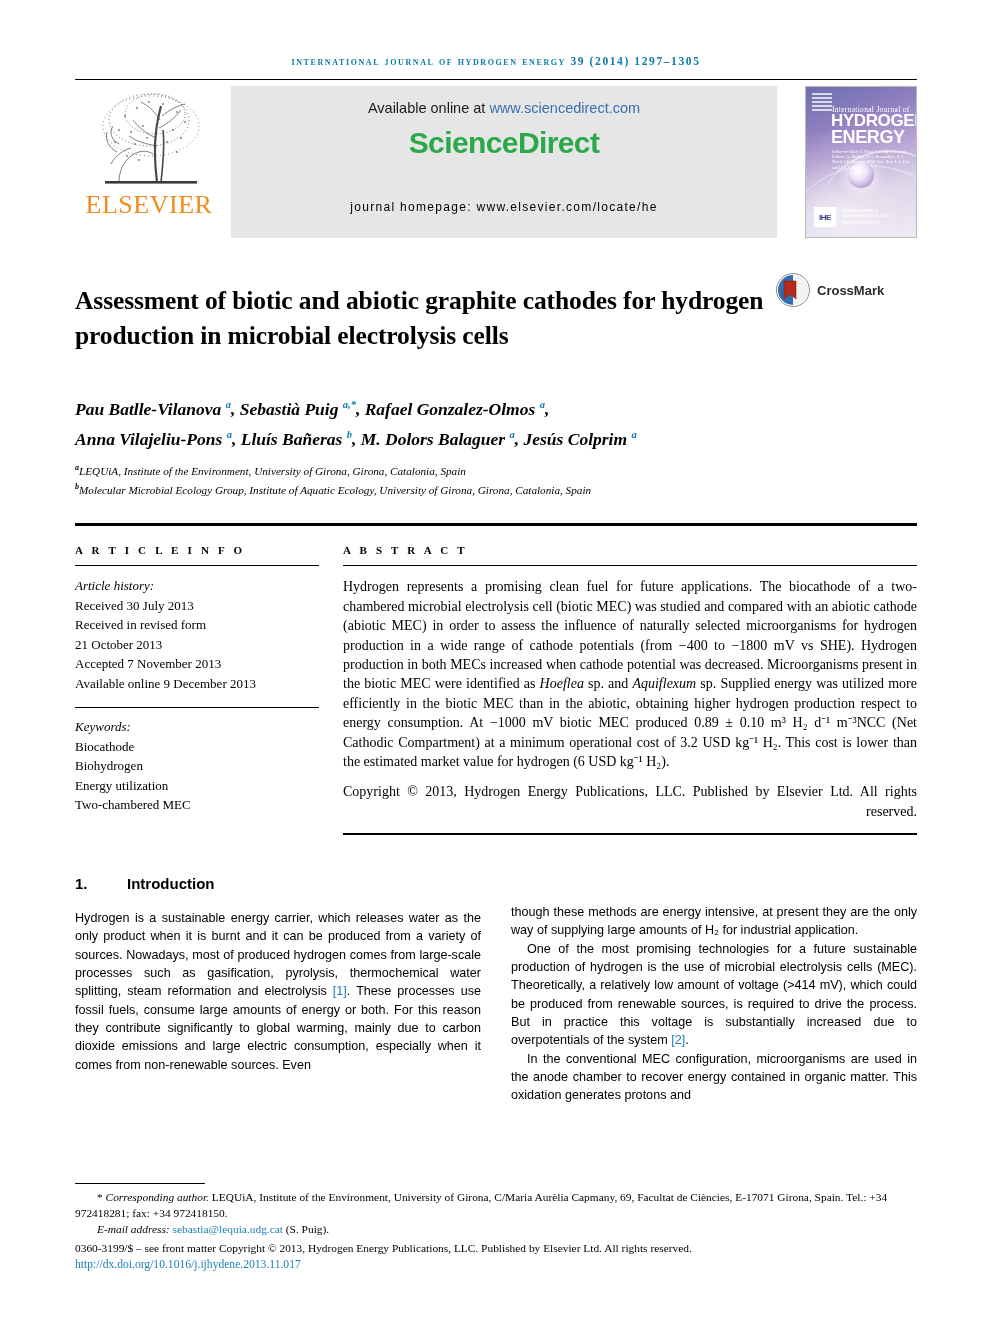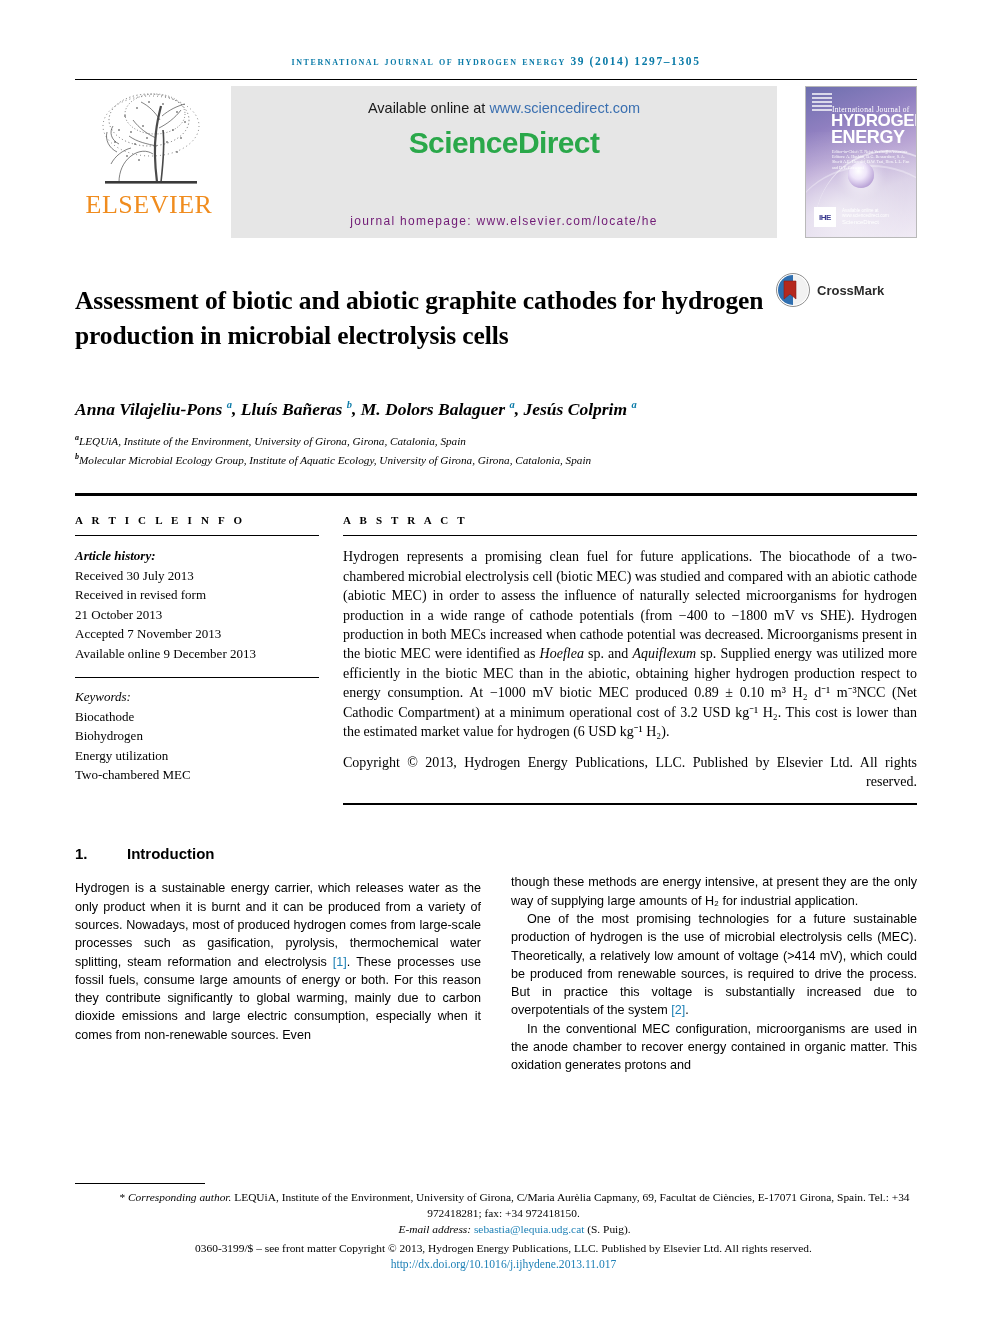--- a/index.html
+++ b/index.html
@@ -77,22 +77,22 @@
     font-size: 30px;
     font-weight: bold;
     color: #2aa84a;
     letter-spacing: -0.6px;
     margin-top: 10px;
   }
   .sd-homepage {
     font-family: "Liberation Sans", sans-serif;
     font-size: 12px;
     letter-spacing: 1.3px;
-    color: #701a75;
-    margin-top: 54px;
+    color: #000000;
+    margin-top: 40px;
   }
 
   .cover {
     width: 112px;
     flex: 0 0 112px;
     border: 1px solid #b9b9b9;
     position: relative;
     overflow: hidden;
     background: linear-gradient(160deg,#6d6fae 0%, #8f7fc0 25%, #b9a5d4 48%, #d9cfe6 68%, #efe9f4 100%);
     margin-left: 16px;
@@ -217,21 +217,21 @@
     text-transform: uppercase;
   }
   .sec-rule { border-top: 1.3px solid #000; margin-top: 9px; }
 
   .hist {
     margin-top: 10px;
     font-family: "Liberation Serif", serif;
     font-size: 13px;
     line-height: 19.5px;
   }
-  .hist .it { font-style: italic; font-weight: bold; }
+  .hist .it { font-style: italic; }
   .kw-rule { border-top: 1.3px solid #000; margin-top: 14px; }
   .kw {
     margin-top: 9px;
     font-family: "Liberation Serif", serif;
     font-size: 13px;
     line-height: 19.5px;
   }
   .kw .it { font-style: italic; }
 
   .abstract-body {
@@ -269,21 +269,20 @@
   .body-text p { margin: 0; }
   .body-text p + p { text-indent: 16px; }
   .cite { color: #1b7fb5; }
   .pad-head { padding-top: 28px; }
 
   
   .footnote {
     position: absolute;
     left: 75px; right: 60px;
     bottom: 50px;
-    text-align: center;
   }
   .fn-rule { border-top: 1px solid #000; width: 130px; margin-bottom: 5px; }
   .fn-text {
     font-family: "Liberation Serif", serif;
     font-size: 11.4px;
     line-height: 16.4px;
   }
   .fn-text .it { font-style: italic; }
   .fn-indent { text-indent: 22px; }
   .link { color: #1b7fb5; }
@@ -385,20 +384,23 @@
         <path d="M18 3 A15 15 0 0 1 18 33 Z" fill="#f2f2f2"></path>
         <path d="M9 9 h12 v18 l-6 -5 l-6 5 Z" fill="#b5281e"></path>
         <path d="M9 9 h12 v18 l-6 -5 l-6 5 Z" fill="none" stroke="#8a1c14" stroke-width="0.6"></path>
       </svg>
       <span class="crossmark-label">CrossMark</span>
     </div>
   </div>
 
   <div class="authors">
     <div>
+      Pau Batlle-Vilanova <sup>a</sup>, Sebastià Puig <sup>a,*</sup>, Rafael Gonzalez-Olmos <sup>a</sup>,
+    </div>
+    <div>
       Anna Vilajeliu-Pons <sup>a</sup>, Lluís Bañeras <sup>b</sup>, M. Dolors Balaguer <sup>a</sup>, Jesús Colprim <sup>a</sup>
     </div>
   </div>
   <div class="affils">
     <div class="affil">
       <sup>a</sup><span>LEQUiA, Institute of the Environment, University of Girona, Girona, Catalonia, Spain</span>
     </div>
     <div class="affil">
       <sup>b</sup><span>Molecular Microbial Ecology Group, Institute of Aquatic Ecology, University of Girona, Girona, Catalonia, Spain</span>
     </div>

